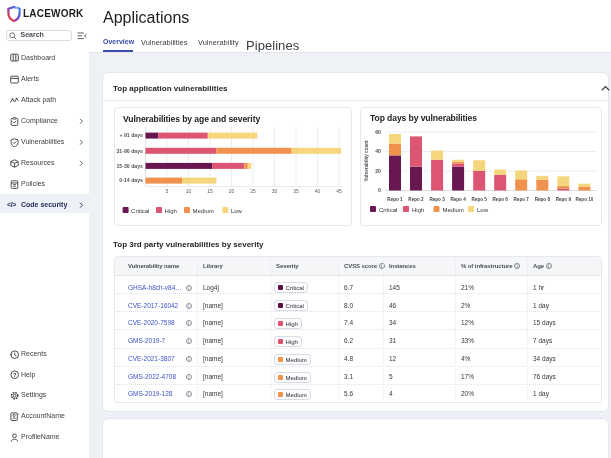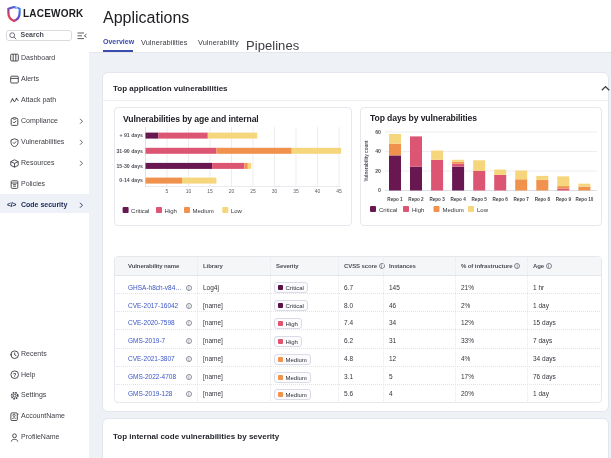--- a/index.html
+++ b/index.html
@@ -48,21 +48,21 @@
   <div class="abs" id="hdrline"></div>
 
   <div class="card" style="left:102px;top:72px;width:507px;height:340px;"></div>
   <div class="abs sechdr" style="left:113px;top:84px;">Top application vulnerabilities</div>
   <svg class="abs" style="left:601px;top:85px;" width="9" height="7" viewBox="0 0 9 7">
     <path d="M0.8 5.3 L4.5 1.6 L8.2 5.3" fill="none" stroke="#3e4046" stroke-width="1.3"></path>
     </svg>
   <div class="abs" style="left:103px;top:100px;width:505px;height:1px;background:#eceef2;"></div>
 
   <div class="icard" style="left:114px;top:107px;width:238px;height:119px;"></div>
-  <div class="abs charttitle" style="left:123px;top:114px;">Vulnerabilities by age and internal</div>
+  <div class="abs charttitle" style="left:123px;top:114px;">Vulnerabilities by age and severity</div>
   <svg class="abs" style="left:114px;top:107px;" width="238" height="119" viewBox="0 0 238 119">
 <line x1="53.0" y1="20" x2="53.0" y2="79.5" stroke="#ededf1" stroke-width="1"></line>
 <line x1="74.5" y1="20" x2="74.5" y2="79.5" stroke="#ededf1" stroke-width="1"></line>
 <line x1="96.0" y1="20" x2="96.0" y2="79.5" stroke="#ededf1" stroke-width="1"></line>
 <line x1="117.5" y1="20" x2="117.5" y2="79.5" stroke="#ededf1" stroke-width="1"></line>
 <line x1="139.0" y1="20" x2="139.0" y2="79.5" stroke="#ededf1" stroke-width="1"></line>
 <line x1="160.5" y1="20" x2="160.5" y2="79.5" stroke="#ededf1" stroke-width="1"></line>
 <line x1="182.0" y1="20" x2="182.0" y2="79.5" stroke="#ededf1" stroke-width="1"></line>
 <line x1="203.5" y1="20" x2="203.5" y2="79.5" stroke="#ededf1" stroke-width="1"></line>
 <line x1="225.0" y1="20" x2="225.0" y2="79.5" stroke="#ededf1" stroke-width="1"></line>
@@ -158,20 +158,21 @@
 <rect x="108" y="99" width="6" height="6" rx="1" fill="#f5d67c"></rect>
 <text x="117" y="104.8" font-size="6" fill="#33353b">Low</text>
 </svg>
 
   <div class="abs" style="left:197px;top:259px;width:1px;height:16px;background:#e2e4e9;"></div>
     <div class="abs" style="left:270px;top:259px;width:1px;height:16px;background:#e2e4e9;"></div>
     <div class="abs" style="left:338px;top:259px;width:1px;height:16px;background:#e2e4e9;"></div>
     <div class="abs" style="left:383px;top:259px;width:1px;height:16px;background:#e2e4e9;"></div>
     <div class="abs" style="left:455px;top:259px;width:1px;height:16px;background:#e2e4e9;"></div>
     <div class="abs" style="left:527px;top:259px;width:1px;height:16px;background:#e2e4e9;"></div>
+  <div class="abs sechdr" style="left:113px;top:240px;">Top 3rd party vulnerabilities by severity</div>
   <div class="icard" style="left:114px;top:256px;width:488px;height:147px;"></div>
   <div class="abs thead" style="left:115px;top:257px;width:486px;height:19px;border-radius:4px 4px 0 0;"></div>
   <div class="th" style="left:128px;top:263px;">Vulnerability name</div>
   <div class="th" style="left:203px;top:263px;">Library</div>
   <div class="th" style="left:276px;top:263px;">Severity</div>
   <div class="th" style="left:344px;top:263px;">CVSS score <span class="info" style="border-color:#7f838e;color:#7f838e;">i</span></div>
   <div class="th" style="left:389px;top:263px;">Instances</div>
   <div class="th" style="left:461px;top:263px;">% of infrastructure <span class="info" style="border-color:#7f838e;color:#7f838e;">i</span></div>
   <div class="th" style="left:533px;top:263px;">Age <span class="info" style="border-color:#7f838e;color:#7f838e;">i</span></div>
   <div class="colsep" style="left:197px;top:258px;height:143px;"></div>
@@ -237,21 +238,20 @@
   <div class="td tlink" style="left:128px;top:390px;">GMS-2019-128</div>
   <div class="abs info" style="left:186px;top:390.5px;">i</div>
   <div class="td" style="left:203px;top:390px;">[name]</div>
   <div class="chip" style="left:274px;top:389px;"><span class="sq" style="background:#f1944a;"></span>Medium</div>
   <div class="td" style="left:344px;top:390px;">5.6</div>
   <div class="td" style="left:389px;top:390px;">4</div>
   <div class="td" style="left:461px;top:390px;">20%</div>
   <div class="td" style="left:533px;top:390px;">1 day</div>
 
   <div class="card" style="left:102px;top:418px;width:507px;height:62px;"></div>
-  <div class="abs sechdr" style="left:113px;top:432px;">Top internal code vulnerabilities by severity</div>
 
   <div class="abs" id="sidebar">
     <svg class="abs" style="left:7px;top:6px;" width="14" height="16" viewBox="0 0 14 16">
 <defs>
           <linearGradient id="lg1" x1="1" y1="0.1" x2="0.15" y2="1">
 <stop offset="0" stop-color="#3b82e8"></stop>
             <stop offset="0.38" stop-color="#5a55d6"></stop>
             <stop offset="0.62" stop-color="#8a41a8"></stop>
             <stop offset="0.82" stop-color="#d63a60"></stop>
             <stop offset="1" stop-color="#e8563a"></stop>

